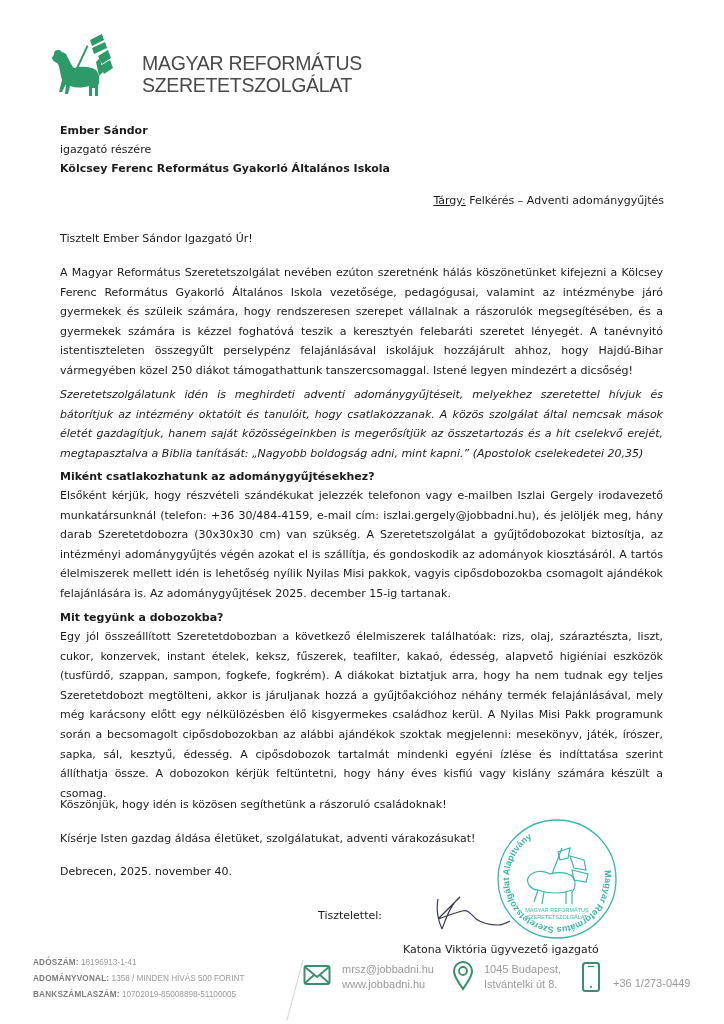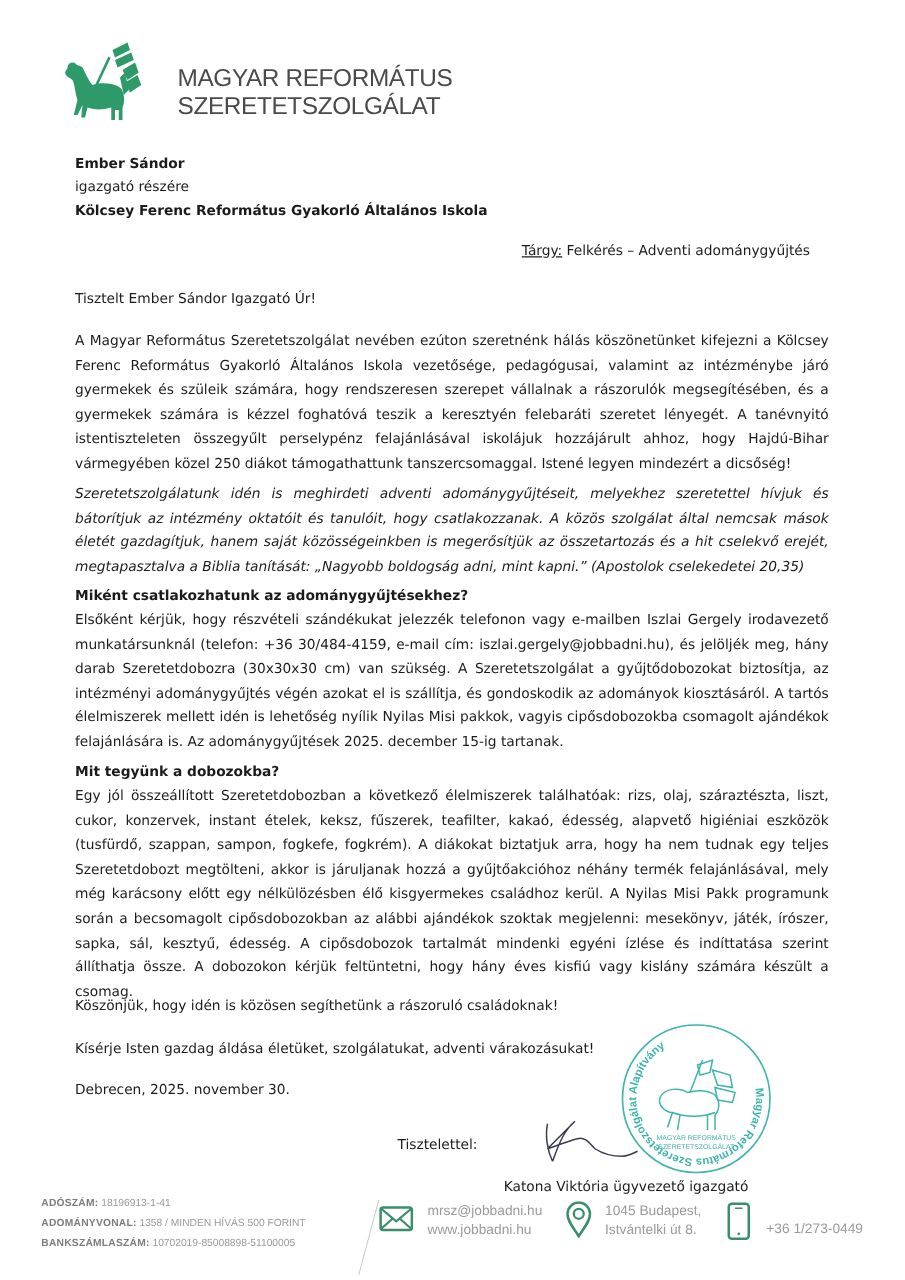--- a/index.html
+++ b/index.html
@@ -9,21 +9,21 @@
 
   
   .logo { position:absolute; left:50px; top:32px; width:64px; height:66px; }
   .org-name { position:absolute; left:142px; top:52px; color:#4a4a4a; font-size:19.5px; line-height:22px;
               letter-spacing:-0.3px; font-family:"Liberation Sans", sans-serif; }
   .org-name div { white-space:nowrap; }
 
   .doc { font-family:"DejaVu Sans", sans-serif; font-size:11px; line-height:19.6px; color:#1b1b1b; }
   .recipient { position:absolute; left:60px; top:121px; line-height:19px; }
   .bold { font-weight:bold; }
-  .subject { position:absolute; right:76px; top:191px; }
+  .subject { position:absolute; right:60px; top:191px; }
   .subject u { text-decoration:underline; }
   .greeting { position:absolute; left:60px; top:229px; }
 
   .body-block { position:absolute; left:60px; width:603px; text-align:justify; }
   .p1 { top:263px; }
   .p2 { top:385px;font-style:italic; }
   .h1 { top:467px; font-weight:bold; }
   .p3 { top:486px; }
   .h2 { top:608px; font-weight:bold; }
   .p4 { top:627px; }
@@ -80,21 +80,21 @@
   <div class="greeting doc">Tisztelt Ember Sándor Igazgató Úr!</div>
 
   <div class="body-block doc p1">A Magyar Református Szeretetszolgálat nevében ezúton szeretnénk hálás köszönetünket kifejezni a Kölcsey Ferenc Református Gyakorló Általános Iskola vezetősége, pedagógusai, valamint az intézménybe járó gyermekek és szüleik számára, hogy rendszeresen szerepet vállalnak a rászorulók megsegítésében, és a gyermekek számára is kézzel foghatóvá teszik a keresztyén felebaráti szeretet lényegét. A tanévnyitó istentiszteleten összegyűlt perselypénz felajánlásával iskolájuk hozzájárult ahhoz, hogy Hajdú-Bihar vármegyében közel 250 diákot támogathattunk tanszercsomaggal. Istené legyen mindezért a dicsőség!</div>
   <div class="body-block doc p2">Szeretetszolgálatunk idén is meghirdeti adventi adománygyűjtéseit, melyekhez szeretettel hívjuk és bátorítjuk az intézmény oktatóit és tanulóit, hogy csatlakozzanak. A közös szolgálat által nemcsak mások életét gazdagítjuk, hanem saját közösségeinkben is megerősítjük az összetartozás és a hit cselekvő erejét, megtapasztalva a Biblia tanítását: „Nagyobb boldogság adni, mint kapni.” (Apostolok cselekedetei 20,35)</div>
   <div class="body-block doc h1">Miként csatlakozhatunk az adománygyűjtésekhez?</div>
   <div class="body-block doc p3">Elsőként kérjük, hogy részvételi szándékukat jelezzék telefonon vagy e-mailben Iszlai Gergely irodavezető munkatársunknál (telefon: +36 30/484-4159, e-mail cím: iszlai.gergely@jobbadni.hu), és jelöljék meg, hány darab Szeretetdobozra (30x30x30 cm) van szükség. A Szeretetszolgálat a gyűjtődobozokat biztosítja, az intézményi adománygyűjtés végén azokat el is szállítja, és gondoskodik az adományok kiosztásáról. A tartós élelmiszerek mellett idén is lehetőség nyílik Nyilas Misi pakkok, vagyis cipősdobozokba csomagolt ajándékok felajánlására is. Az adománygyűjtések 2025. december 15-ig tartanak.</div>
   <div class="body-block doc h2">Mit tegyünk a dobozokba?</div>
   <div class="body-block doc p4">Egy jól összeállított Szeretetdobozban a következő élelmiszerek találhatóak: rizs, olaj, száraztészta, liszt, cukor, konzervek, instant ételek, keksz, fűszerek, teafilter, kakaó, édesség, alapvető higiéniai eszközök (tusfürdő, szappan, sampon, fogkefe, fogkrém). A diákokat biztatjuk arra, hogy ha nem tudnak egy teljes Szeretetdobozt megtölteni, akkor is járuljanak hozzá a gyűjtőakcióhoz néhány termék felajánlásával, mely még karácsony előtt egy nélkülözésben élő kisgyermekes családhoz kerül. A Nyilas Misi Pakk programunk során a becsomagolt cipősdobozokban az alábbi ajándékok szoktak megjelenni: mesekönyv, játék, írószer, sapka, sál, kesztyű, édesség. A cipősdobozok tartalmát mindenki egyéni ízlése és indíttatása szerint állíthatja össze. A dobozokon kérjük feltüntetni, hogy hány éves kisfiú vagy kislány számára készült a csomag.</div>
   <div class="body-block doc p5">Köszönjük, hogy idén is közösen segíthetünk a rászoruló családoknak!</div>
   <div class="body-block doc p6">Kísérje Isten gazdag áldása életüket, szolgálatukat, adventi várakozásukat!</div>
-  <div class="body-block doc p7">Debrecen, 2025. november 30.</div>
+  <div class="body-block doc p7">Debrecen, 2025. november 40.</div>
 
   <svg class="stamp" viewBox="0 0 122 122">
     <defs>
       <path id="ringPath" d="M61 61 m-48 0 a48 48 0 1 1 96 0 a48 48 0 1 1 -96 0"></path>
     </defs>
     <circle cx="61" cy="61" r="59" fill="none" stroke="#3bb6a8" stroke-width="1.3"></circle>
     <text font-family="Liberation Sans, sans-serif" font-size="9" font-weight="bold" fill="#3bb6a8" transform="rotate(-190 61 61)">
       <textPath href="#ringPath">Magyar Református Szeretetszolgálat Alapítvány</textPath>
     </text>
     <g fill="none" stroke="#3bb6a8" stroke-width="1.2">

